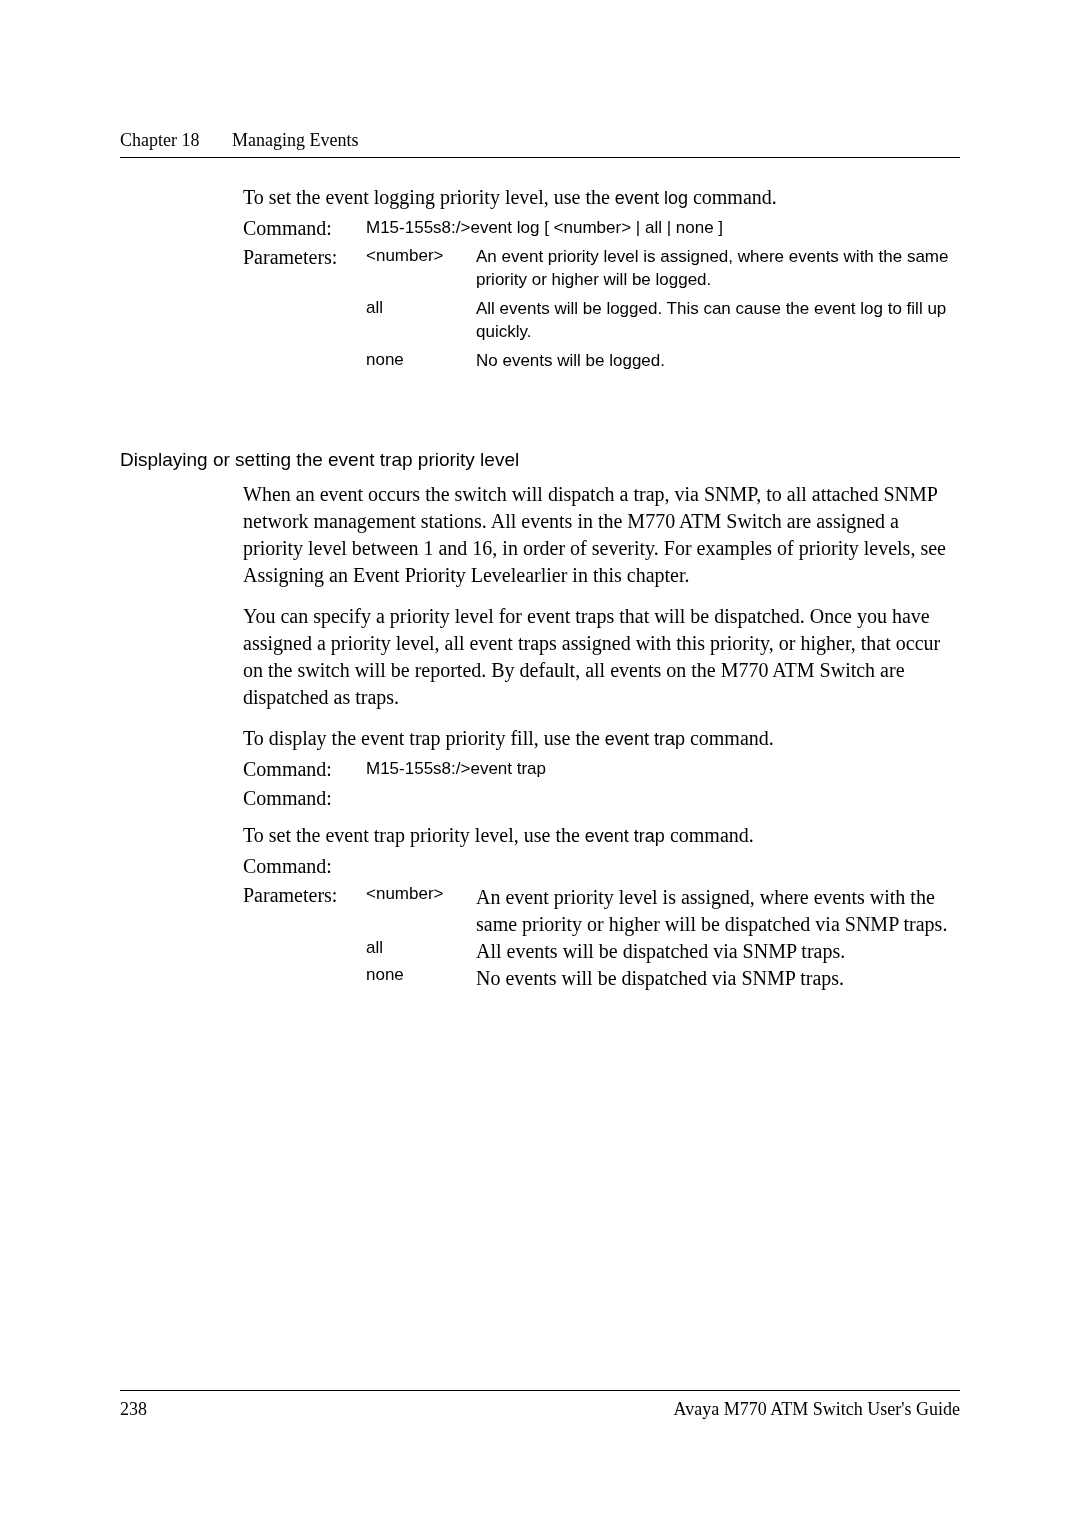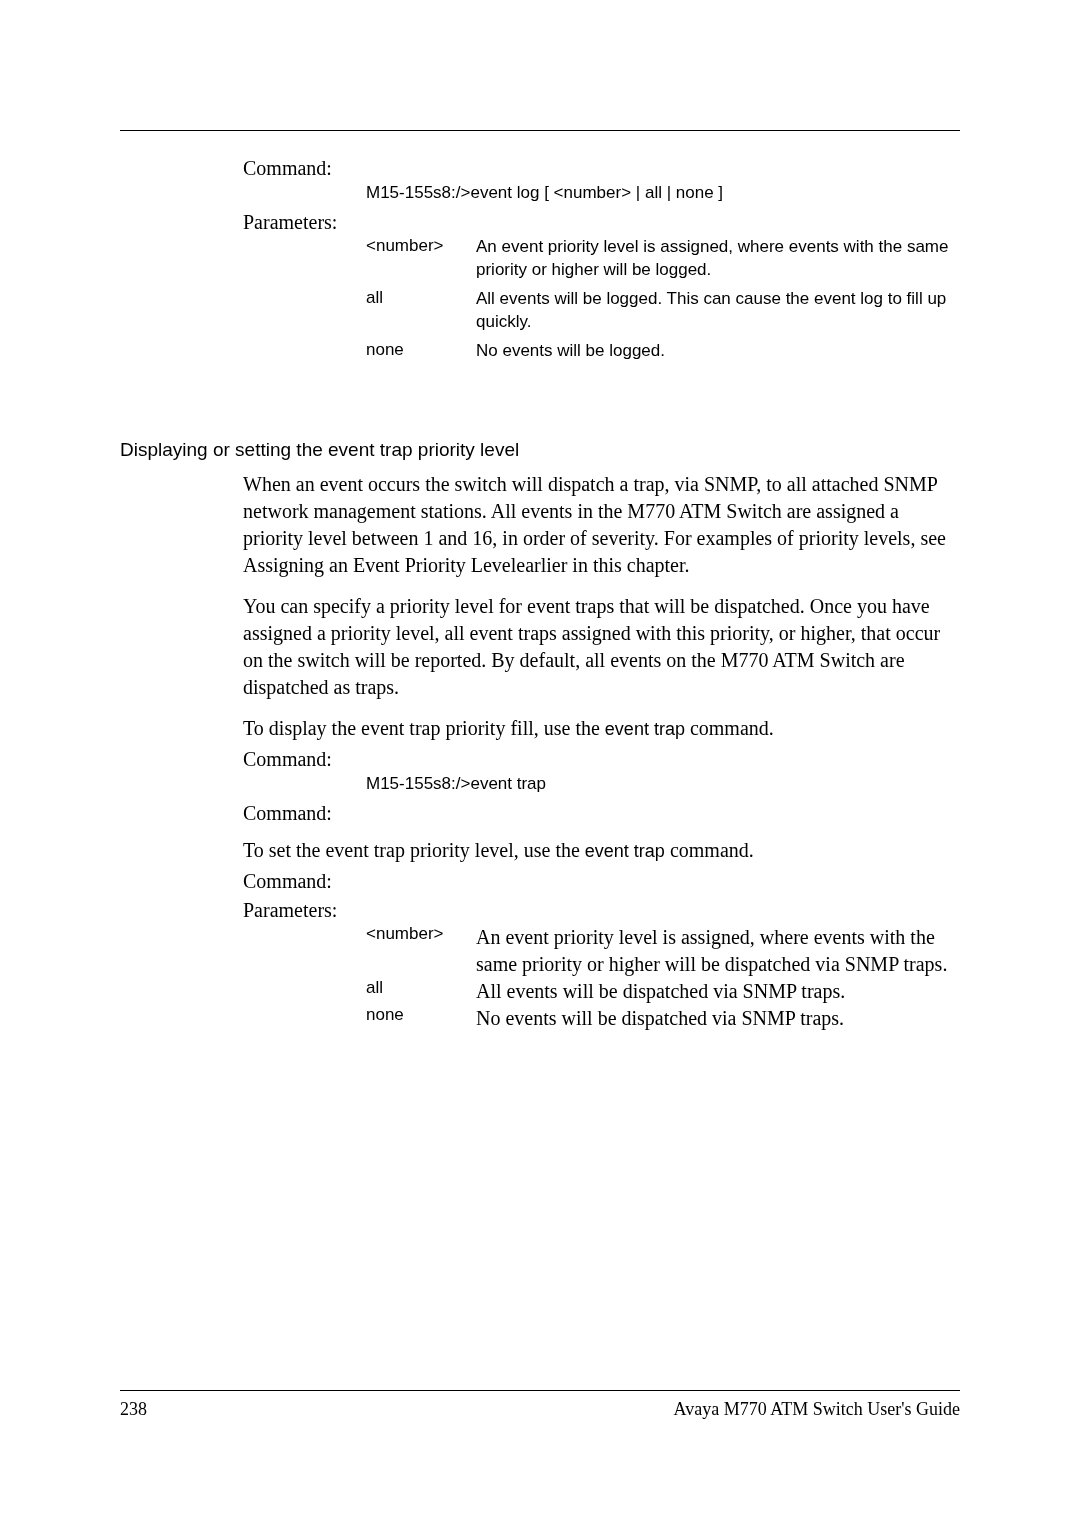--- a/index.html
+++ b/index.html
@@ -50,21 +50,20 @@
     display: flex;
     margin-top: 6px;
   }
   .label-col {
     width: 123px;
     font-size: 20px;
     flex-shrink: 0;
   }
   .val-col {
     flex: 1;
-    margin-top: 25px;
   }
   .sans {
     font-family: Arial, Helvetica, sans-serif;
     font-size: 17px;
     line-height: 1.35;
   }
   .param-grid {
     display: flex;
   }
   .param-key {
@@ -108,22 +107,29 @@
     gap: 16px;
   }
   .vspace-sm { height: 6px; }
   .vspace-md { height: 12px; }
 </style>
 </head>
 <body>
 
 <div class="page">
 
+  <div class="chapter-line">
+    <span class="num">Chapter 18</span>
+    <span>Managing Events</span>
+  </div>
   <hr class="hr-top">
 
+  <div class="body-indent serif-body">
+    <span>To set the event logging priority level, use the </span><span class="mono-inline">event log</span><span> command.</span>
+  </div>
 
   <div class="body-indent">
     <div class="cmd-row">
       <div class="label-col">Command:</div>
       <div class="val-col sans">M15-155s8:/&gt;event log [ &lt;number&gt; | all | none ]</div>
     </div>
     <div class="cmd-row">
       <div class="label-col">Parameters:</div>
       <div class="val-col">
         <div class="param-grid">

